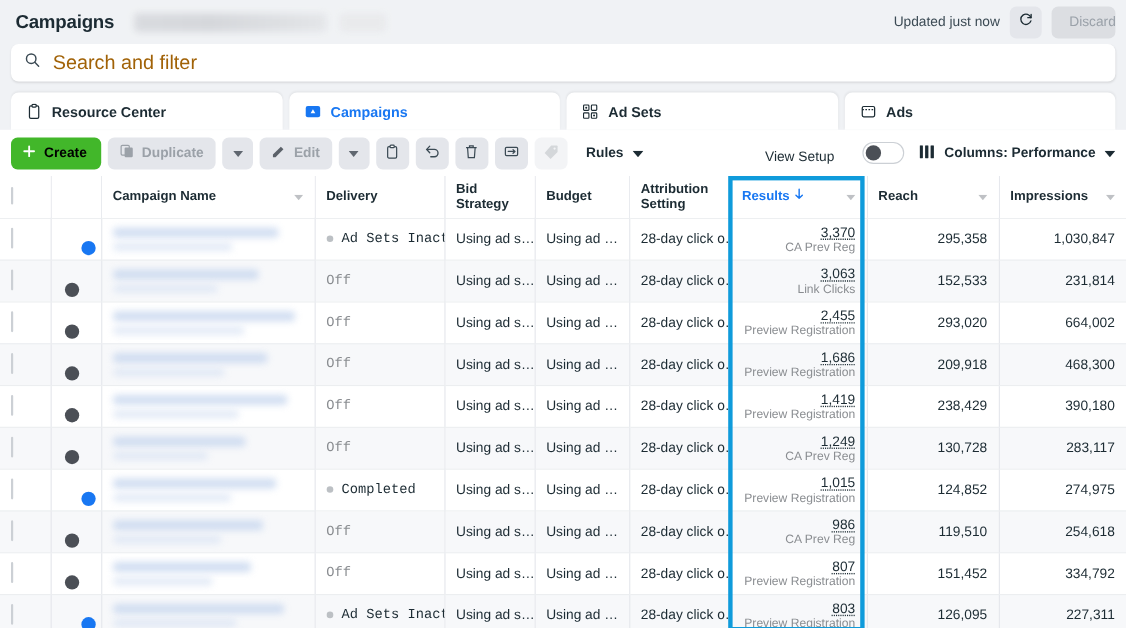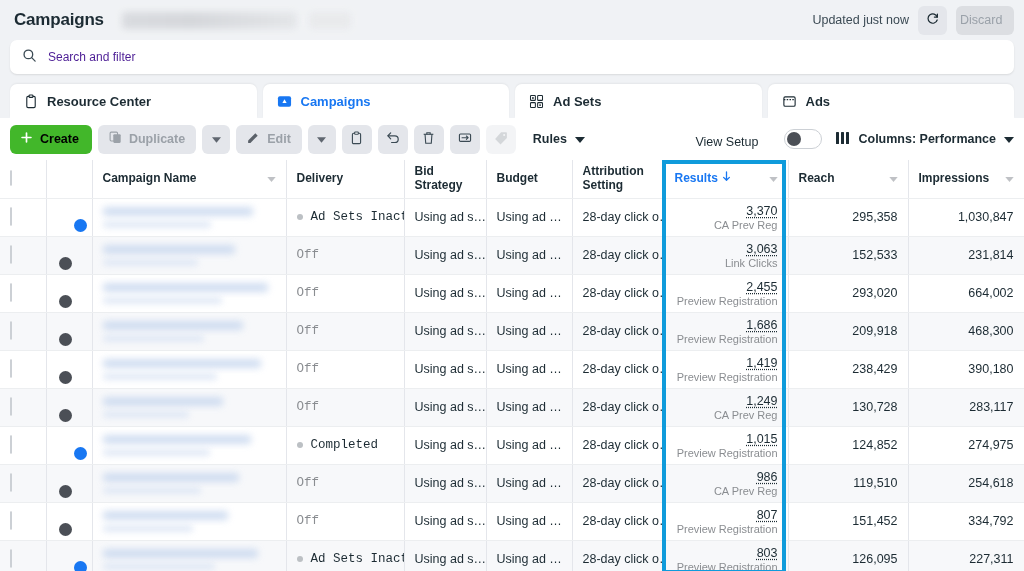--- a/index.html
+++ b/index.html
@@ -27,33 +27,33 @@
   .redacted.r1 { width: 175px; }
   .redacted.r2 { width: 42px; margin-left: 12px; background:#e9eaec; }
   .header-right { margin-left: auto; display: flex; align-items: center; gap: 9px; }
   .updated-label { font-size: 12.5px; color: #3b4a54; white-space: nowrap; }
   .icon-btn-round {
     width: 29px; height: 29px; border-radius: 6px; background: #e4e6eb;
     display: flex; align-items: center; justify-content: center; cursor: pointer;
   }
   .discard-btn {
     height: 29px; border-radius: 6px; background: #dcdee2;
-    display: flex; align-items: center; padding: 0 4px;
+    display: flex; align-items: center; padding: 0 16px;
     font-size: 12.5px; color: #9aa1a9; white-space: nowrap; cursor: pointer;
     width: 58px; overflow: hidden;
   }
 
   
   .search-wrap { padding: 0 10px 8px 10px; background: #f0f2f5; }
   .search-bar {
     height: 34px; background: #fff; border-radius: 7px;
     display: flex; align-items: center; padding: 0 12px; gap: 11px;
     box-shadow: 0 1px 2px rgba(0,0,0,.10);
   }
-  .search-placeholder { font-size: 12px; color: #4c1d95; }
+  .search-placeholder { font-size: 18px; color: #a16207; }
 
   
   .tabbar { display: flex; align-items: flex-end; height: 36px; padding: 0 10px; gap: 6px; justify-content: center; }
   .tab {
     flex: 1; height: 34px; background: #fff; border-radius: 7px 7px 0 0;
     display: flex; align-items: center; gap: 9px; padding: 0 14px;
     font-size: 13px; font-weight: bold; color: #1c2b33; cursor: pointer;
     box-shadow: 0 -1px 2px rgba(0,0,0,.05);
   }
   .tab.active { color: #1877f2; }

